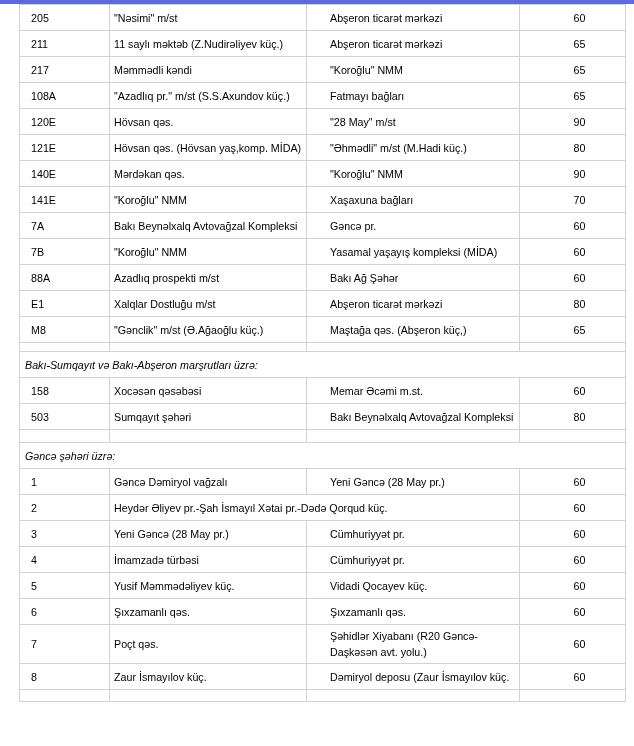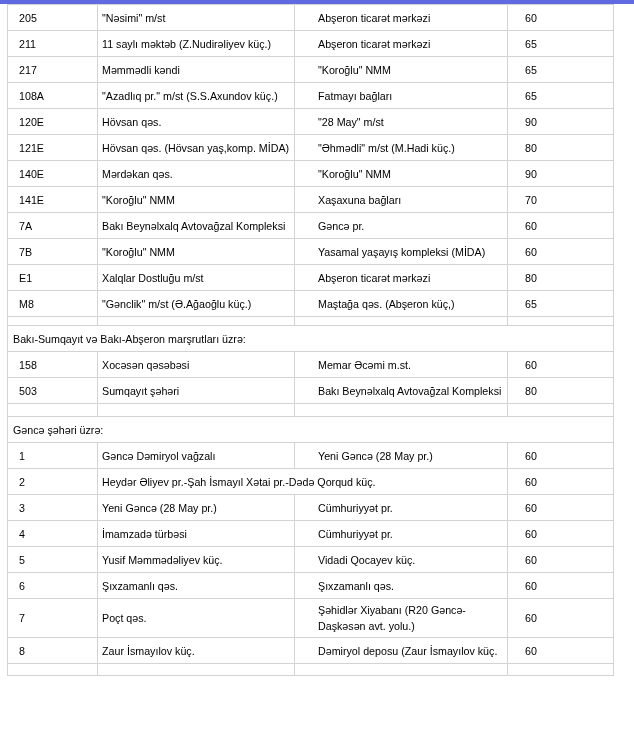--- a/index.html
+++ b/index.html
@@ -7,21 +7,21 @@
     width: 634px; height: 746px;
     background: #ffffff;
     overflow: hidden;
     font-family: "Liberation Sans", "DejaVu Sans", sans-serif;
   }
   .topbar {
     width: 634px; height: 4px;
     background: var(--accent, #5f69e1);
   }
   .sheet {
-    margin-left: 7px;
+    margin-left: 19px;
     width: 610px;
     height: 742px;
     overflow: hidden;
   }
   table.routes {
     border-collapse: collapse;
     table-layout: fixed;
     width: 606px;
   }
   col.c-route { width: 90px; }
@@ -35,23 +35,23 @@
     color: var(--text, #000000);
     padding: 3px 3px 3px 4px;
     vertical-align: middle;
     overflow: hidden;
     word-wrap: break-word;
   }
   tr.data-row { height: 26px; }
   td.route-number-cell { padding-left: 11px; }
   td.origin-cell       { padding-left: 4px; }
   td.destination-cell  { padding-left: 23px; }
-  td.fare-cell         { padding-left: 17px; }
+  td.fare-cell         { padding-left: 17px; text-align: center; }
   tr.section-row { height: 26px; }
-  td.section-cell { padding-left: 5px; }
+  td.section-cell { padding-left: 5px; font-style: italic; }
   tr.spacer-s { height: 9px; }
   tr.spacer-m { height: 13px; }
   tr.clipped-row { height: 12px; }
 </style>
 </head>
 <body>
 
 <div class="topbar"></div>
 
 <div class="sheet">
@@ -117,20 +117,26 @@
           <td class="destination-cell">Gəncə pr.</td>
           <td class="fare-cell">60</td>
         </tr>
         <tr class="data-row">
           <td class="route-number-cell">7B</td>
           <td class="origin-cell">"Koroğlu" NMM</td>
           <td class="destination-cell">Yasamal yaşayış kompleksi (MİDA)</td>
           <td class="fare-cell">60</td>
         </tr>
         <tr class="data-row">
+          <td class="route-number-cell">88A</td>
+          <td class="origin-cell">Azadlıq prospekti m/st</td>
+          <td class="destination-cell">Bakı Ağ Şəhər</td>
+          <td class="fare-cell">60</td>
+        </tr>
+        <tr class="data-row">
           <td class="route-number-cell">E1</td>
           <td class="origin-cell">Xalqlar Dostluğu m/st</td>
           <td class="destination-cell">Abşeron ticarət mərkəzi</td>
           <td class="fare-cell">80</td>
         </tr>
         <tr class="data-row">
           <td class="route-number-cell">M8</td>
           <td class="origin-cell">"Gənclik" m/st (Ə.Ağaoğlu küç.)</td>
           <td class="destination-cell">Maştağa qəs. (Abşeron küç,)</td>
           <td class="fare-cell">65</td>

